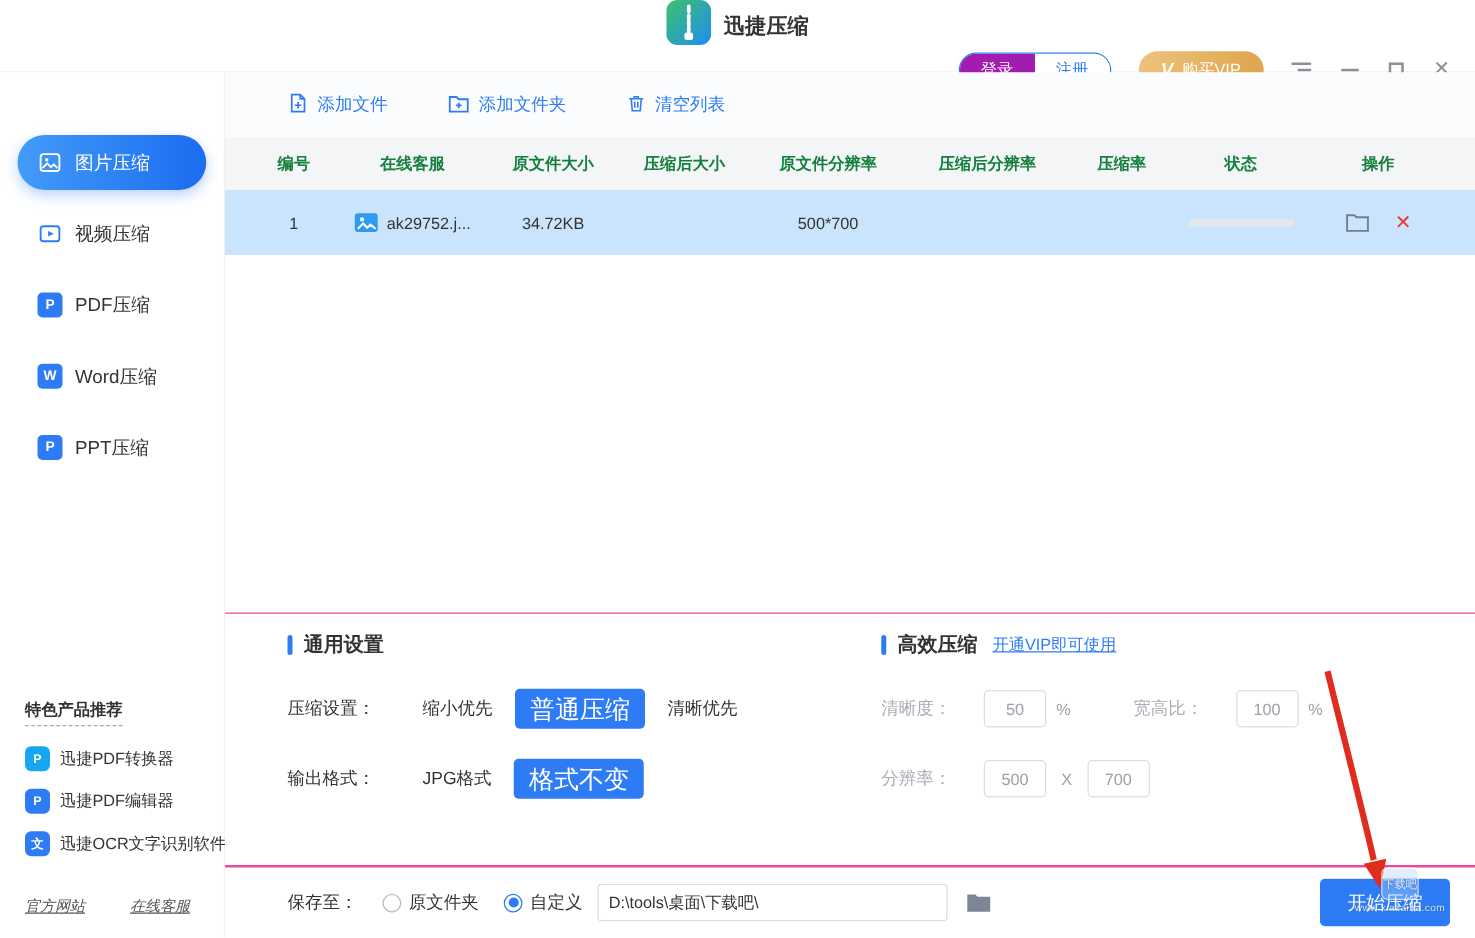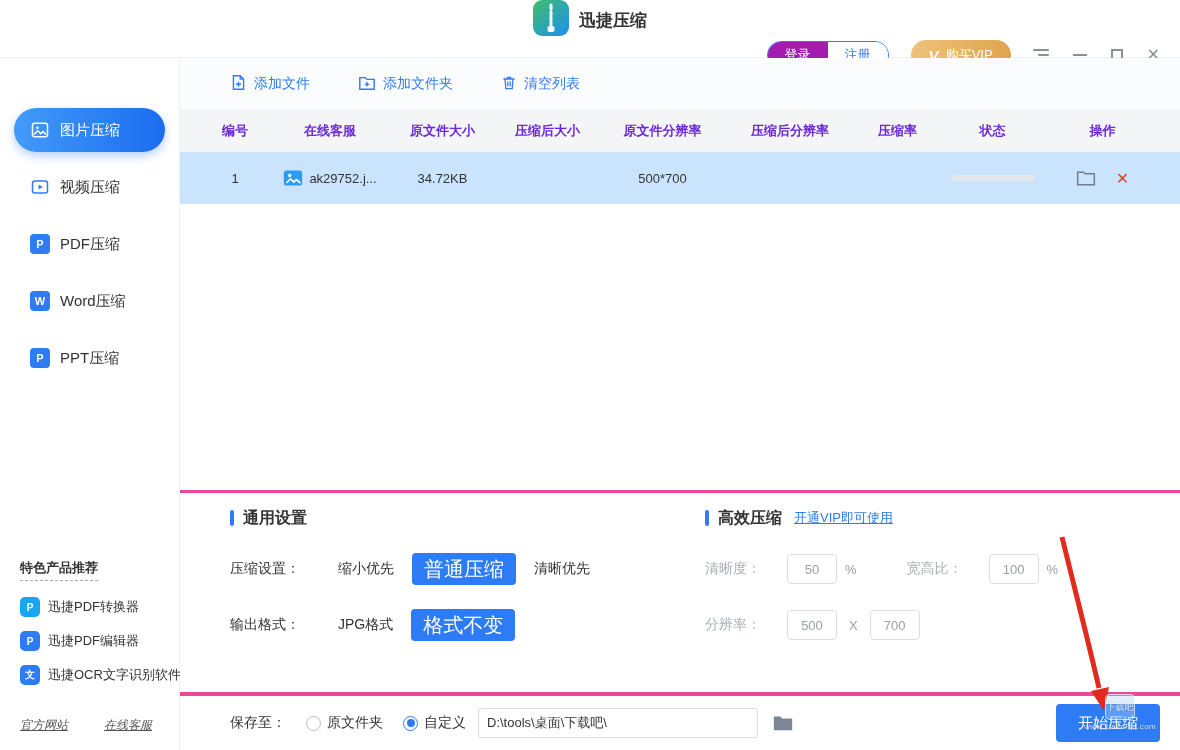--- a/index.html
+++ b/index.html
@@ -49,49 +49,49 @@
   .feat-ico.c1 { background:#18a6f2; } .feat-ico.c2 { background:#2d7cf5; } .feat-ico.c3 { background:#2d7cf5; }
   .side-links { display:flex; gap:36px; padding:18px 20px 16px 20px; font-size:12px; color:#555;font-style:italic; }
   .side-links span { text-decoration:underline; cursor:pointer; }
 
   
   .content { flex:1; display:flex; flex-direction:column; min-width:0; background:#fff; }
   .toolbar { height:52px; display:flex; align-items:center; gap:48px; padding-left:50px; background:#fbfcfd; }
   .tool-btn { display:flex; align-items:center; gap:7px; color:#2d7cf5; font-size:14px; cursor:pointer; }
 
   .grid9 { display:grid; grid-template-columns:70px 120px 105px 105px 125px 130px 85px 105px 1fr; padding:0 20px; align-items:center; }
-  .thead { height:42px; background:#f4f5f7; font-size:13px; font-weight:700; color:#6d28d9; }
+  .thead { height:42px; background:#f4f5f7; font-size:13px; font-weight:700; color:#15803d; }
   .thead > div { text-align:center; }
   .rows-area { flex:1; background:#fff; overflow:hidden; }
   .trow { height:52px; background:#cbe4fd; font-size:13px; color:#333; }
   .trow > div { text-align:center; display:flex; align-items:center; justify-content:center; gap:6px; }
   .progress { width:84px; height:6px; border-radius:3px; background:#e4e7eb; display:inline-block; overflow:hidden; }
   .progress i { display:block; height:100%; width:0%; background:#2d7cf5; }
   .op-folder { cursor:pointer; display:flex; }
   .op-del { color:#f0392b; font-weight:700; font-size:16px; cursor:pointer; margin-left:14px; }
 
   
-  .settings { height:202px; border-top:3px solid #ec4899; display:flex; padding-top:14px; }
+  .settings { height:202px; border-top:1px solid #ec4899; display:flex; padding-top:14px; }
   .set-left { width:475px; padding-left:50px; }
   .set-right { flex:1; padding-left:50px; }
   .sec-title { display:flex; align-items:center; font-size:16px; font-weight:700; color:#333; height:22px; }
   .sec-title::before { content:""; width:4px; height:16px; background:#2d7cf5; border-radius:2px; margin-right:9px; }
   .vip-link { font-size:13px; font-weight:400; color:#2d7cf5; text-decoration:underline; margin-left:12px; cursor:pointer; }
   .set-row { display:flex; align-items:center; height:32px; margin-top:24px; font-size:14px; }
   .set-label { width:90px; color:#333; }
   .opt { padding:0 18px; color:#333; cursor:pointer; }
   .opt-btn { height:32px; padding:0 12px; background:#2d7cf5; color:#fff; border-radius:4px; display:flex; align-items:center; font-size:20px; cursor:pointer; }
   .dim-label { width:70px; color:#a9aeb5; margin-right:12px; }
   .dim-label.second { width:70px; margin-left:50px; }
   .num-input { width:50px; height:30px; border:1px solid #ddd; border-radius:4px; text-align:center; font-size:13px; color:#9aa0a7; background:#fff; outline:none; }
   .unit { color:#9aa0a7; margin-left:8px; font-size:13px; }
   .sep-x { color:#9aa0a7; margin:0 12px; font-size:13px; }
 
   
-  .savebar { height:58px; border-top:4px solid #ec4899; display:flex; align-items:center; padding:0 20px; font-size:14px; }
+  .savebar { height:58px; border-top:2px solid #ec4899; display:flex; align-items:center; padding:0 20px; font-size:14px; }
   .save-label { margin-left:30px; color:#333; }
   .radio-grp { display:flex; align-items:center; gap:6px; margin-left:20px; cursor:pointer; }
   .radio { width:15px; height:15px; border-radius:50%; border:1px solid #b9bec6; background:#fff; display:inline-block; position:relative; }
   .radio.checked { border-color:#2d7cf5; }
   .radio.checked::after { content:""; position:absolute; inset:2.5px; border-radius:50%; background:#2d7cf5; }
   .path-input { width:280px; height:30px; border:1px solid #ddd; border-radius:3px; padding:0 8px; font-size:13px; color:#333; margin-left:12px; outline:none; }
   .browse { margin-left:14px; display:flex; cursor:pointer; }
   .start-btn { margin-left:auto; width:104px; height:38px; background:#2d7cf5; color:#fff; border:none; border-radius:4px;
     font-size:15px; display:flex; align-items:center; justify-content:center; cursor:pointer; font-family:inherit; }
 

